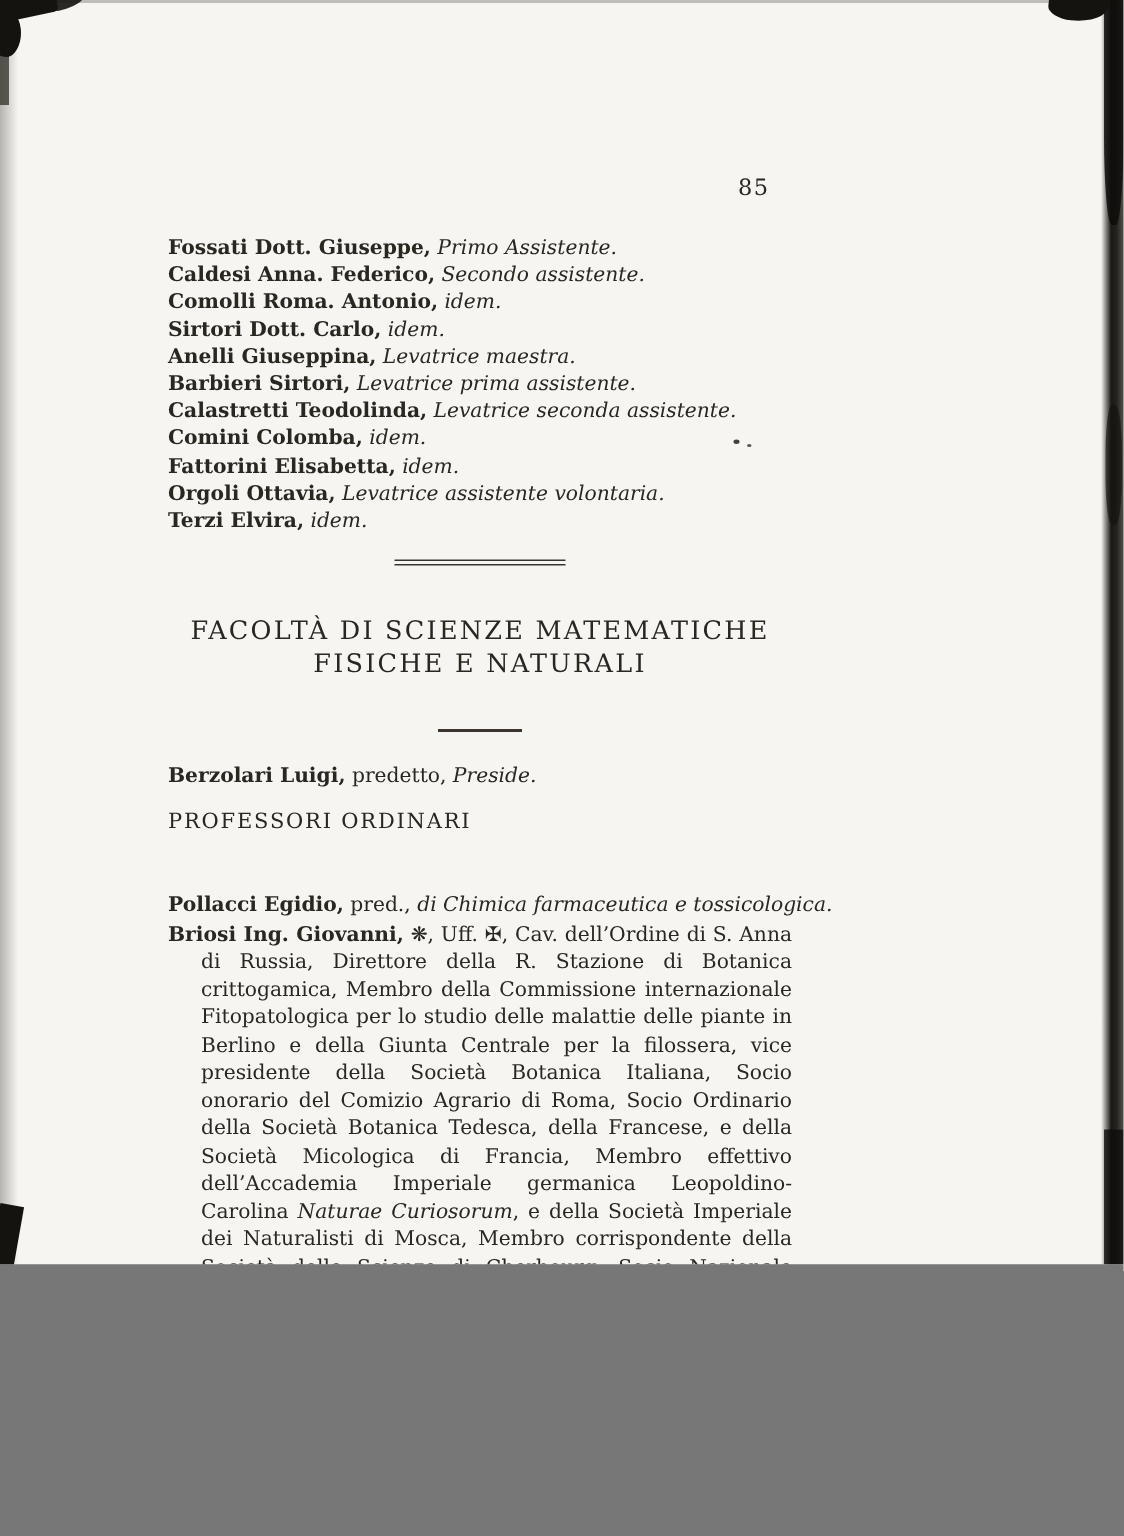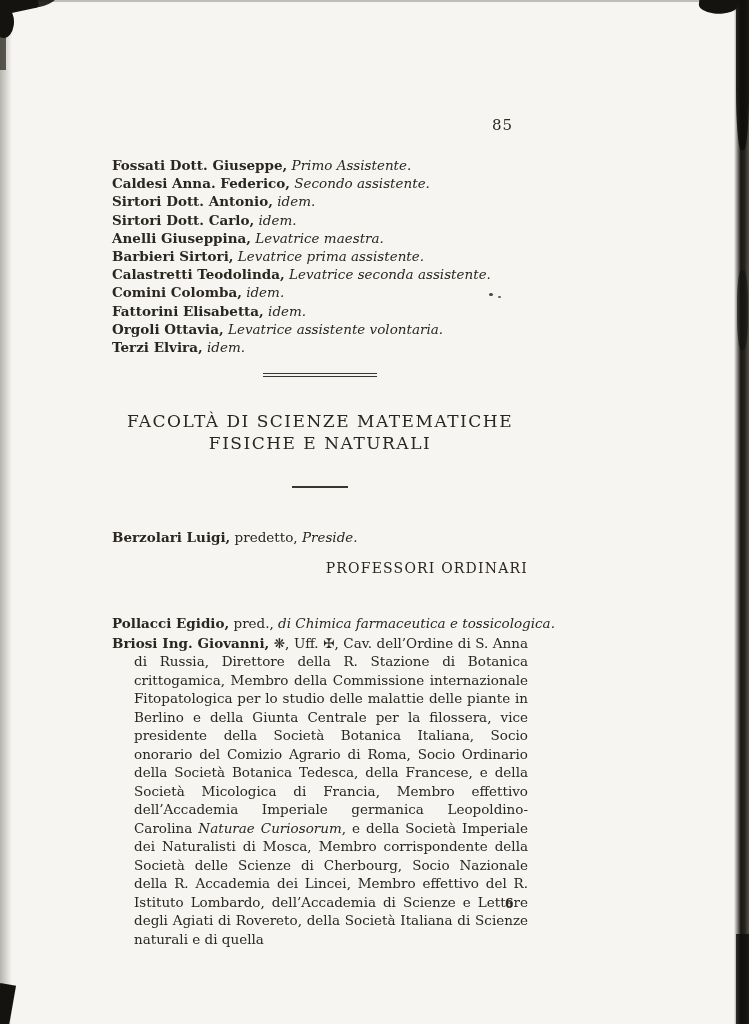--- a/index.html
+++ b/index.html
@@ -1,21 +1,21 @@
 <!DOCTYPE html>
 <html><head>
 <meta charset="utf-8">
 <style>
   * { margin:0; padding:0; box-sizing:border-box; }
   html,body { background:#777; }
   body { font-family:"DejaVu Serif", serif; }
 
   .page {
     position:relative;
-    width:749px; height:1024px;
+    width:749px; height:843px;
     background:#f6f5f1;
     color:#2a2620;
     overflow:hidden;
   }
 
   
   .artifact { position:absolute; background:#15130f; }
   .edge-top { position:absolute; left:0; top:0; width:100%; height:2px;
               background:rgba(90,85,78,.35); }
   .edge-left { position:absolute; left:0; top:0; width:12px; height:100%;
@@ -60,23 +60,23 @@
   .faculty-line {
     text-align:center; font-size:17px; font-weight:normal;
     letter-spacing:1.5px; line-height:22px;
   }
   .faculty-line.first { margin-top:33px; }
   .faculty-line.second { }
   .divider-single {
     width:56px; margin:32px auto 0 auto;
     border-top:2px solid #3a362f;
   }
-  .preside-entry { margin-top:40px; }
+  .preside-entry { margin-top:20px; }
   .professors-heading {
-    margin-top:13px; text-align:right;
+    margin-top:13px; text-align:left;
     font-size:14px; font-weight:normal; letter-spacing:1.2px; line-height:19px;
   }
   .professors-block { margin-top:36px; }
   .briosi {
     margin-top:1px;
     font-size:13.5px; line-height:18.5px;
     text-align:justify;
     padding-left:22px; text-indent:-22px;
   }
 </style>
@@ -107,21 +107,21 @@
     <div>
       <p class="entry">
         <span class="name">Fossati Dott. Giuseppe,</span>
         <span class="italic">Primo Assistente.</span>
       </p>
       <p class="entry">
         <span class="name">Caldesi Anna. Federico,</span>
         <span class="italic">Secondo assistente.</span>
       </p>
       <p class="entry">
-        <span class="name">Sirtori Dott. Antonio,</span>
+        <span class="name">Comolli Roma. Antonio,</span>
         <span class="italic">idem.</span>
       </p>
       <p class="entry">
         <span class="name">Sirtori Dott. Carlo,</span>
         <span class="italic">idem.</span>
       </p>
       <p class="entry">
         <span class="name">Anelli Giuseppina,</span>
         <span class="italic">Levatrice maestra.</span>
       </p>

